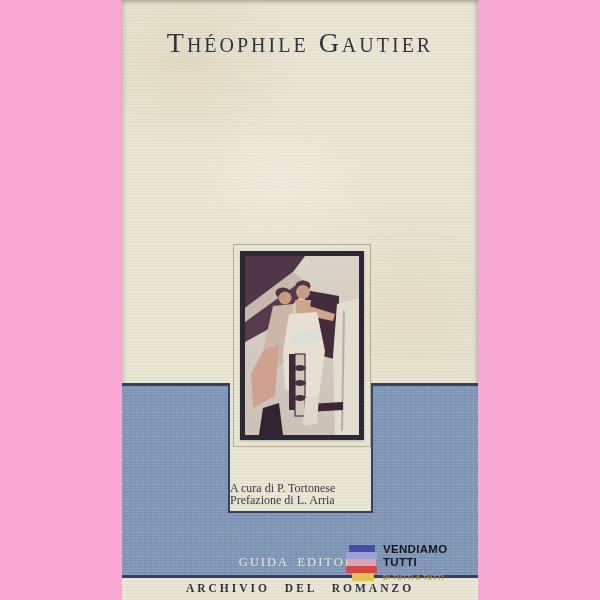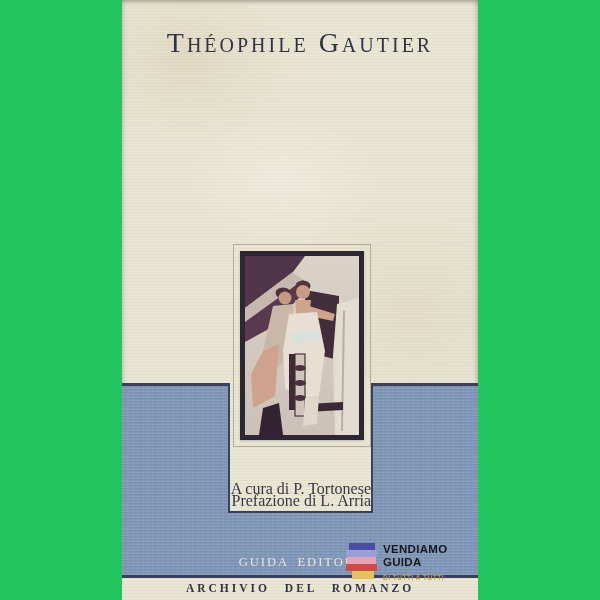--- a/index.html
+++ b/index.html
@@ -1,19 +1,19 @@
 <!DOCTYPE html>
 <html style="--cover-cream: #eae6d4; --band-blue: #7e96b7; --title-blue: #71849f; --ink-navy: #2f3343; --rule-navy: #39405a; --frame-dark: #2b2737; --outline-gray: #b2ab97; --publisher-cream: #ece7d3; --tagline-gold: #bd9d35;"><head>
 <meta charset="utf-8">
 <style>
   * { margin:0; padding:0; box-sizing:border-box; }
   html,body { width:600px; height:600px; }
   body { background:#ffffff; font-family:"Liberation Serif", serif; overflow:hidden; }
 
-  .stage { position:relative; width:600px; height:600px; background:#22c55e; }
+  .stage { position:relative; width:600px; height:600px; background:#f9a8d4; }
 
   
   .cover {
     position:absolute; left:122px; top:0; width:356px; height:600px;
     background-color: var(--cover-cream, #eae6d4);
     background-image:
       radial-gradient(ellipse 160px 120px at 18% 10%, rgba(164,142,96,.13), transparent 70%),
       radial-gradient(ellipse 200px 160px at 82% 52%, rgba(164,142,96,.10), transparent 70%),
       radial-gradient(ellipse 140px 90px at 45% 30%, rgba(255,255,255,.22), transparent 70%),
       repeating-linear-gradient(0deg, rgba(120,104,60,.05) 0 1px, transparent 1px 3px);
@@ -52,22 +52,22 @@
   .column {
     position:absolute; left:106px; top:383px; width:145px; height:130px; z-index:2;
     background-color: var(--cover-cream, #eae6d4);
     background-image: repeating-linear-gradient(0deg, rgba(120,104,60,.05) 0 1px, transparent 1px 3px);
     border-left:2px solid var(--rule-navy, #39405a);
     border-right:2px solid var(--rule-navy, #39405a);
     border-bottom:2px solid var(--rule-navy, #39405a);
   }
   .credits {
     position:absolute; left:0; right:0; bottom:5px;
-    text-align:right;
-    font-size:16px; line-height:11.5px;
+    text-align:left;
+    font-size:12px; line-height:11.5px;
     color:#3a3648;
   }
 
   
   .plate {
     position:absolute; left:111px; top:244px; width:138px; height:203px; z-index:3;
     border:1px solid var(--outline-gray, #b2ab97);
     padding:6px;
   }
   .frame {
@@ -95,21 +95,21 @@
   .series {
     padding-top:4px; text-align:center;
     font-size:11.5px; font-weight:bold;
     letter-spacing:3px; word-spacing:9px;
     color: var(--ink-navy, #2f3343);
   }
 
   
   .logo {
     position:absolute; left:224px; top:543px; z-index:6;
-    display:flex; gap:5px; align-items:flex-start;
+    display:flex; gap:5px; align-items:flex-end;
   }
   .stripes { width:32px; display:flex; flex-direction:column; }
   .stripe { height:7px; }
   .stripe:nth-child(1) { width:26px; margin-left:3px; }
   .stripe:nth-child(2) { width:31px; margin-left:0; }
   .stripe:nth-child(3) { width:29px; margin-left:1px; }
   .stripe:nth-child(4) { width:31px; margin-left:0; }
   .stripe:nth-child(5) { width:22px; margin-left:6px; height:8px; }
   .logotext { font-family:"Liberation Sans", sans-serif; }
   .logotext .l1 {
@@ -194,19 +194,19 @@
     <div class="logo">
       <div class="stripes">
         <div class="stripe" style="background: rgb(71, 76, 164);"></div>
         <div class="stripe" style="background: rgb(154, 160, 214);"></div>
         <div class="stripe" style="background: rgb(226, 164, 180);"></div>
         <div class="stripe" style="background: rgb(207, 74, 66);"></div>
         <div class="stripe" style="background: rgb(227, 194, 87);"></div>
       </div>
       <div class="logotext">
         <div class="l1">VENDIAMO</div>
-        <div class="l1">GUIDA</div>
+        <div class="l1">TUTTI</div>
         <div class="tag">DI TUTTI A TUTTI</div>
       </div>
     </div>
 
   </div>
 </div>
 
 </body></html>

